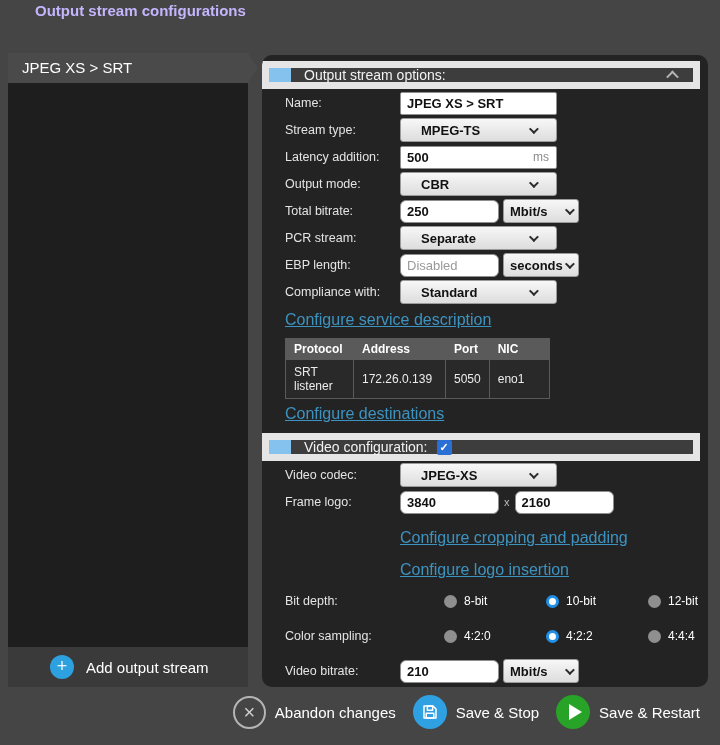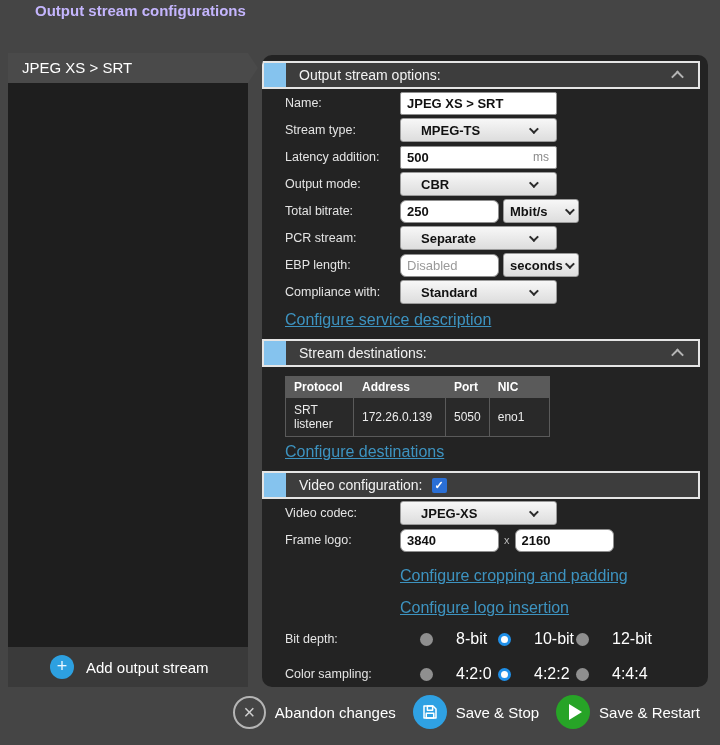--- a/index.html
+++ b/index.html
@@ -40,21 +40,21 @@
     width:24px; height:24px; border-radius:50%; background:#2da0e0;
     color:#eaf6ff; font-size:18px; line-height:22px; text-align:center;
   }
   
   .panel {
     position:absolute; left:262px; top:55px; width:446px; height:632px;
     background:#232323; border-radius:10px; padding-top:6px; overflow:hidden;
   }
   .section-bar {
     height:28px; margin-right:8px; background:#3d3d3d;
-    border:2px solid #e5e5e5; display:flex; align-items:center; cursor:pointer;
+    border:7px solid #e5e5e5; display:flex; align-items:center; cursor:pointer;
   }
   .section-bar.gap { margin-top:10px; }
   .bar-swatch { width:22px; align-self:stretch; background:#85c3ee; flex-shrink:0; }
   .bar-title { margin-left:13px; font-size:14px; color:#f2f2f2; }
   .chevron-up {
     margin-left:auto; margin-right:16px; width:9px; height:9px;
     border-left:2px solid #b5b5b5; border-top:2px solid #b5b5b5;
     transform:rotate(45deg) translate(1px,1px);
   }
   .bar-checkbox {
@@ -104,22 +104,22 @@
     padding:3px 8px; border:1px solid #5a5a5a;
   }
   .dest-table td {
     background:#292929; color:#ececec; padding:5px 8px; border:1px solid #5a5a5a;
   }
   .col-protocol { width:68px; } .col-address { width:92px; }
   .col-port { width:38px; } .col-nic { width:60px; }
   
   .radio-row { margin-top:9px; }
   .radio-group { display:flex; padding-left:20px; }
-  .radio-item { display:flex; align-items:center; width:78px; gap:23px;
-    font-size:16px; color:#fff; cursor:pointer; }
+  .radio-item { display:flex; align-items:center; width:78px; gap:7px;
+    font-size:12px; color:#fff; cursor:pointer;margin-left:24px; }
   .radio { width:13px; height:13px; border-radius:50%; background:#8f8f8f; flex-shrink:0; }
   .radio.checked { background:#fdfdfd; border:3px solid #1f8fe8; }
   
   .actions {
     position:absolute; top:695px; right:20px;
     display:flex; align-items:center; gap:17px;
   }
   .action { display:flex; align-items:center; gap:9px; cursor:pointer;
     color:#fff; font-size:15px; }
   .circle-x {
@@ -218,25 +218,20 @@
   <div class="form-row">
     <span class="form-label">Compliance with:</span>
     <span class="sel">
       <span>Standard</span>
       <span class="sel-chevron"></span>
     </span>
   </div>
 
   <a class="link">Configure service description</a>
 
-  <div class="section-bar gap">
-    <span class="bar-swatch"></span>
-    <span class="bar-title">Stream destinations:</span>
-    <span class="chevron-up"></span>
-  </div>
 
   <table class="dest-table">
     <tbody>
         <tr>
       <th class="col-protocol">Protocol</th>
       <th class="col-address">Address</th>
       <th class="col-port">Port</th>
       <th class="col-nic">NIC</th>
     </tr>
     <tr>

